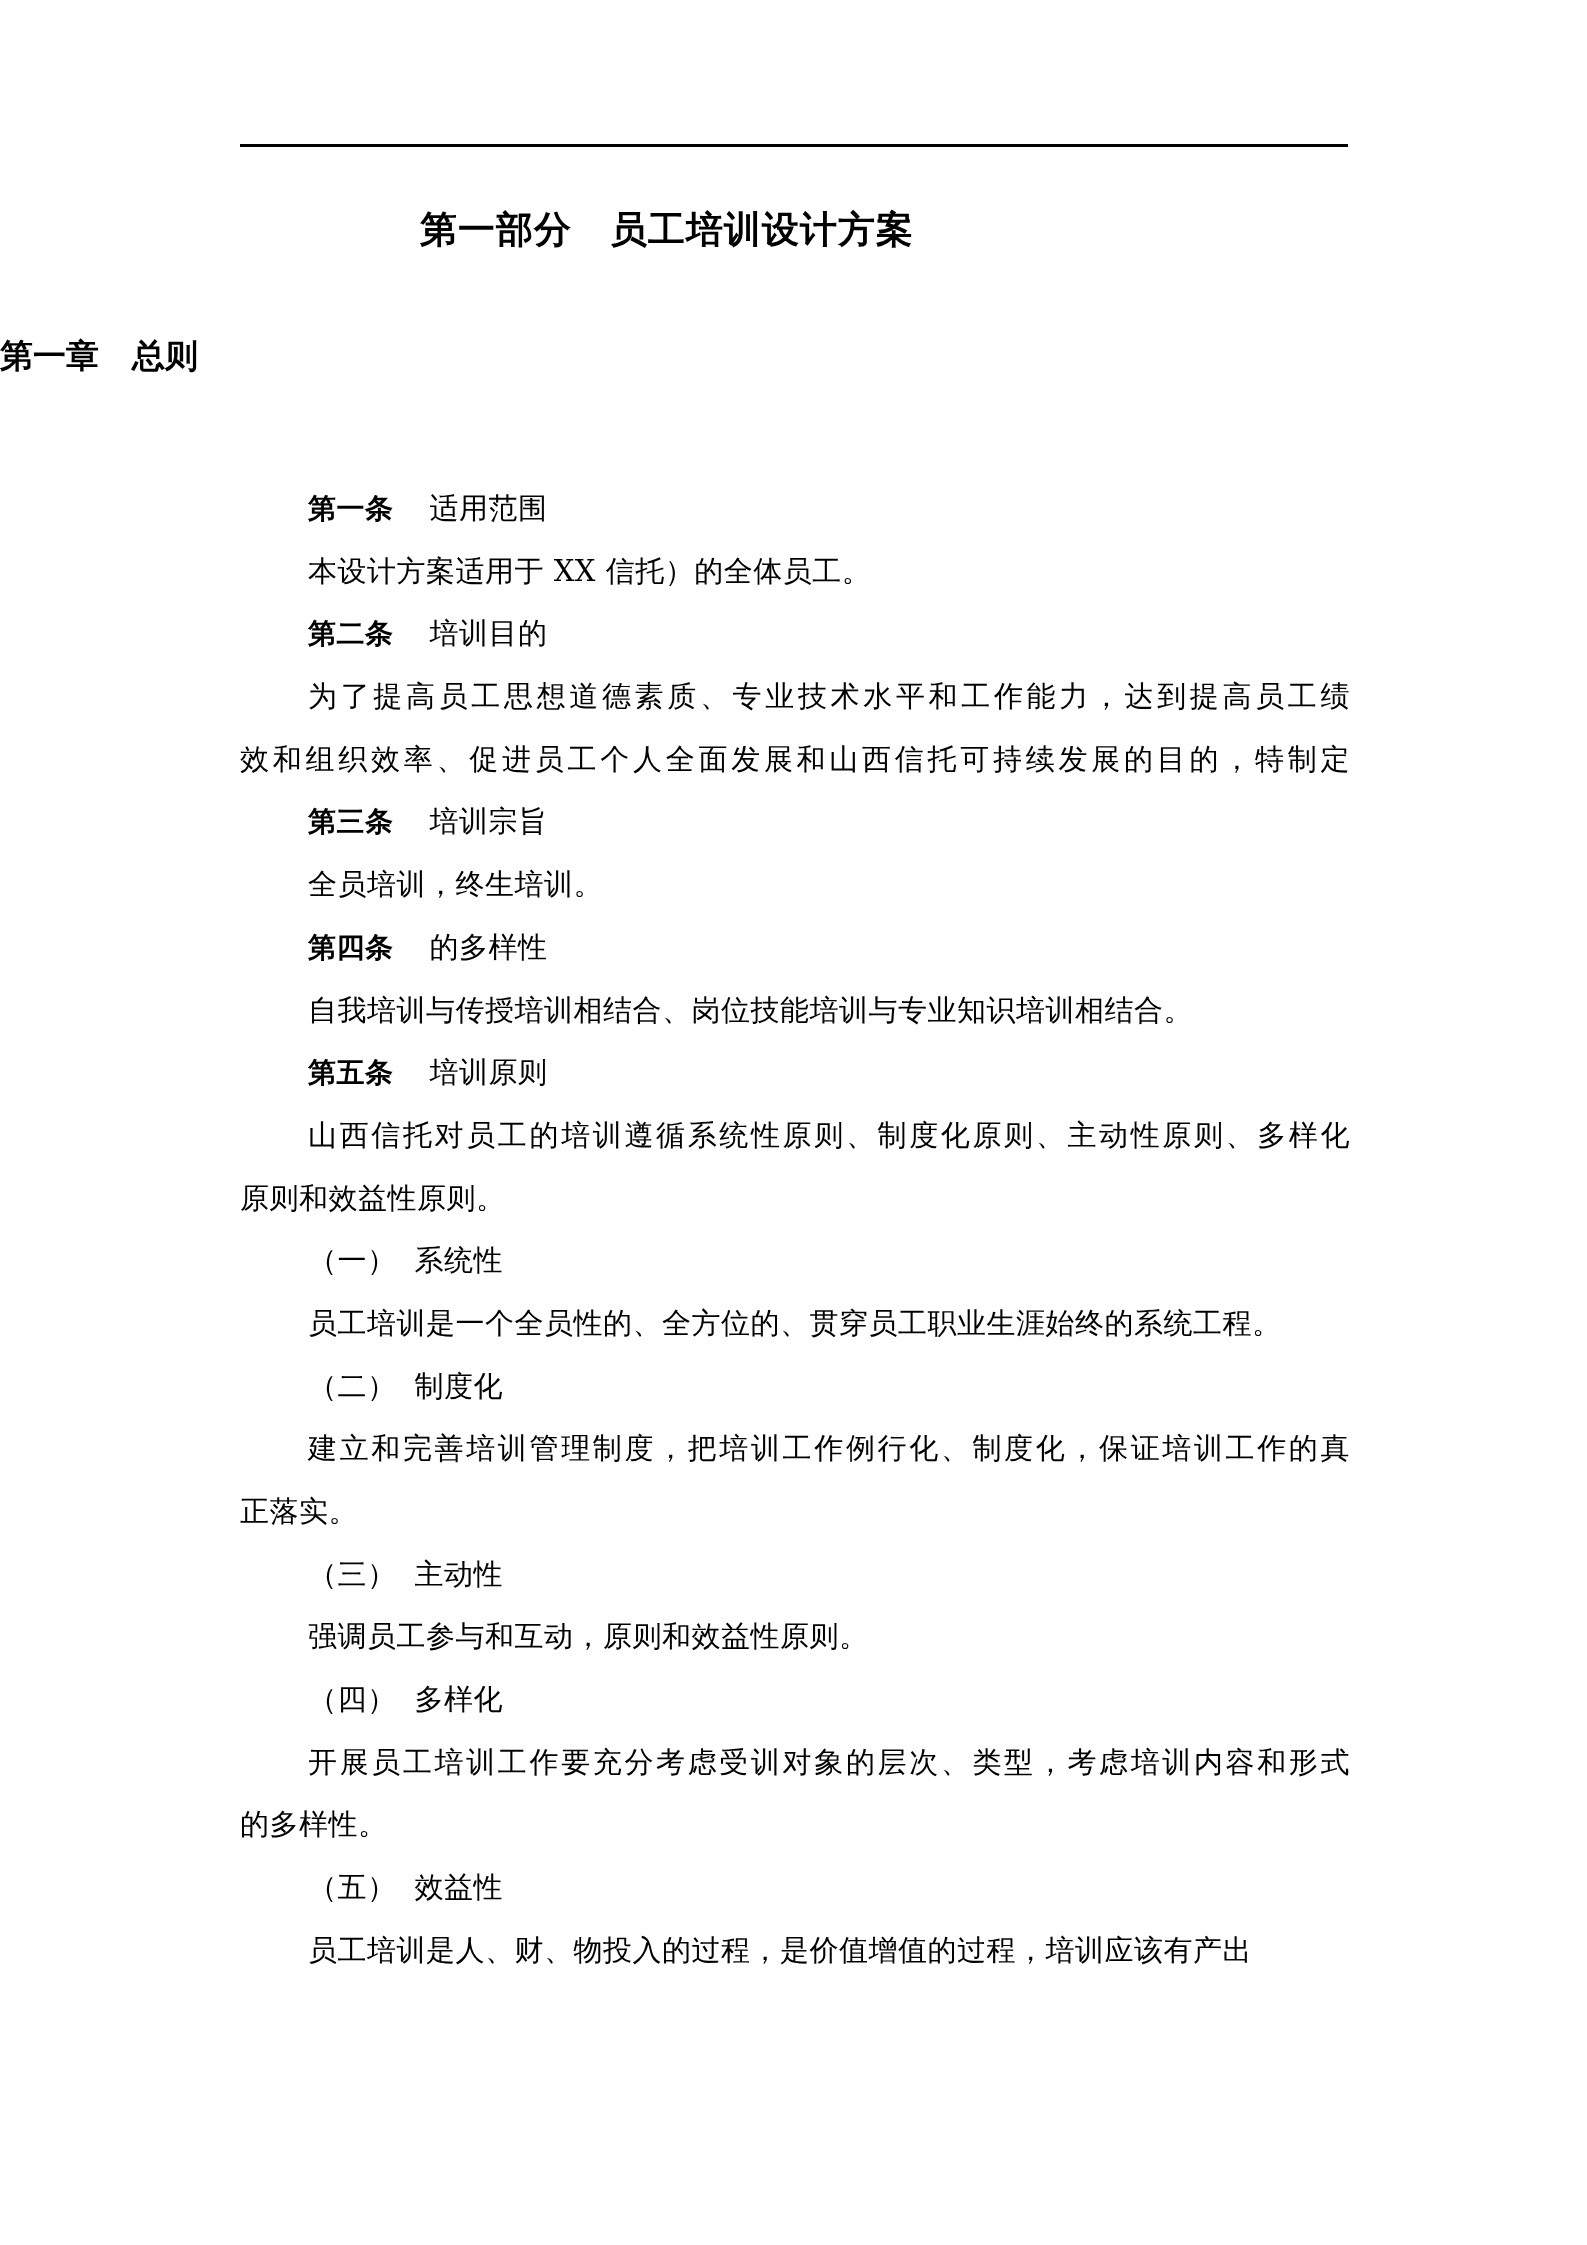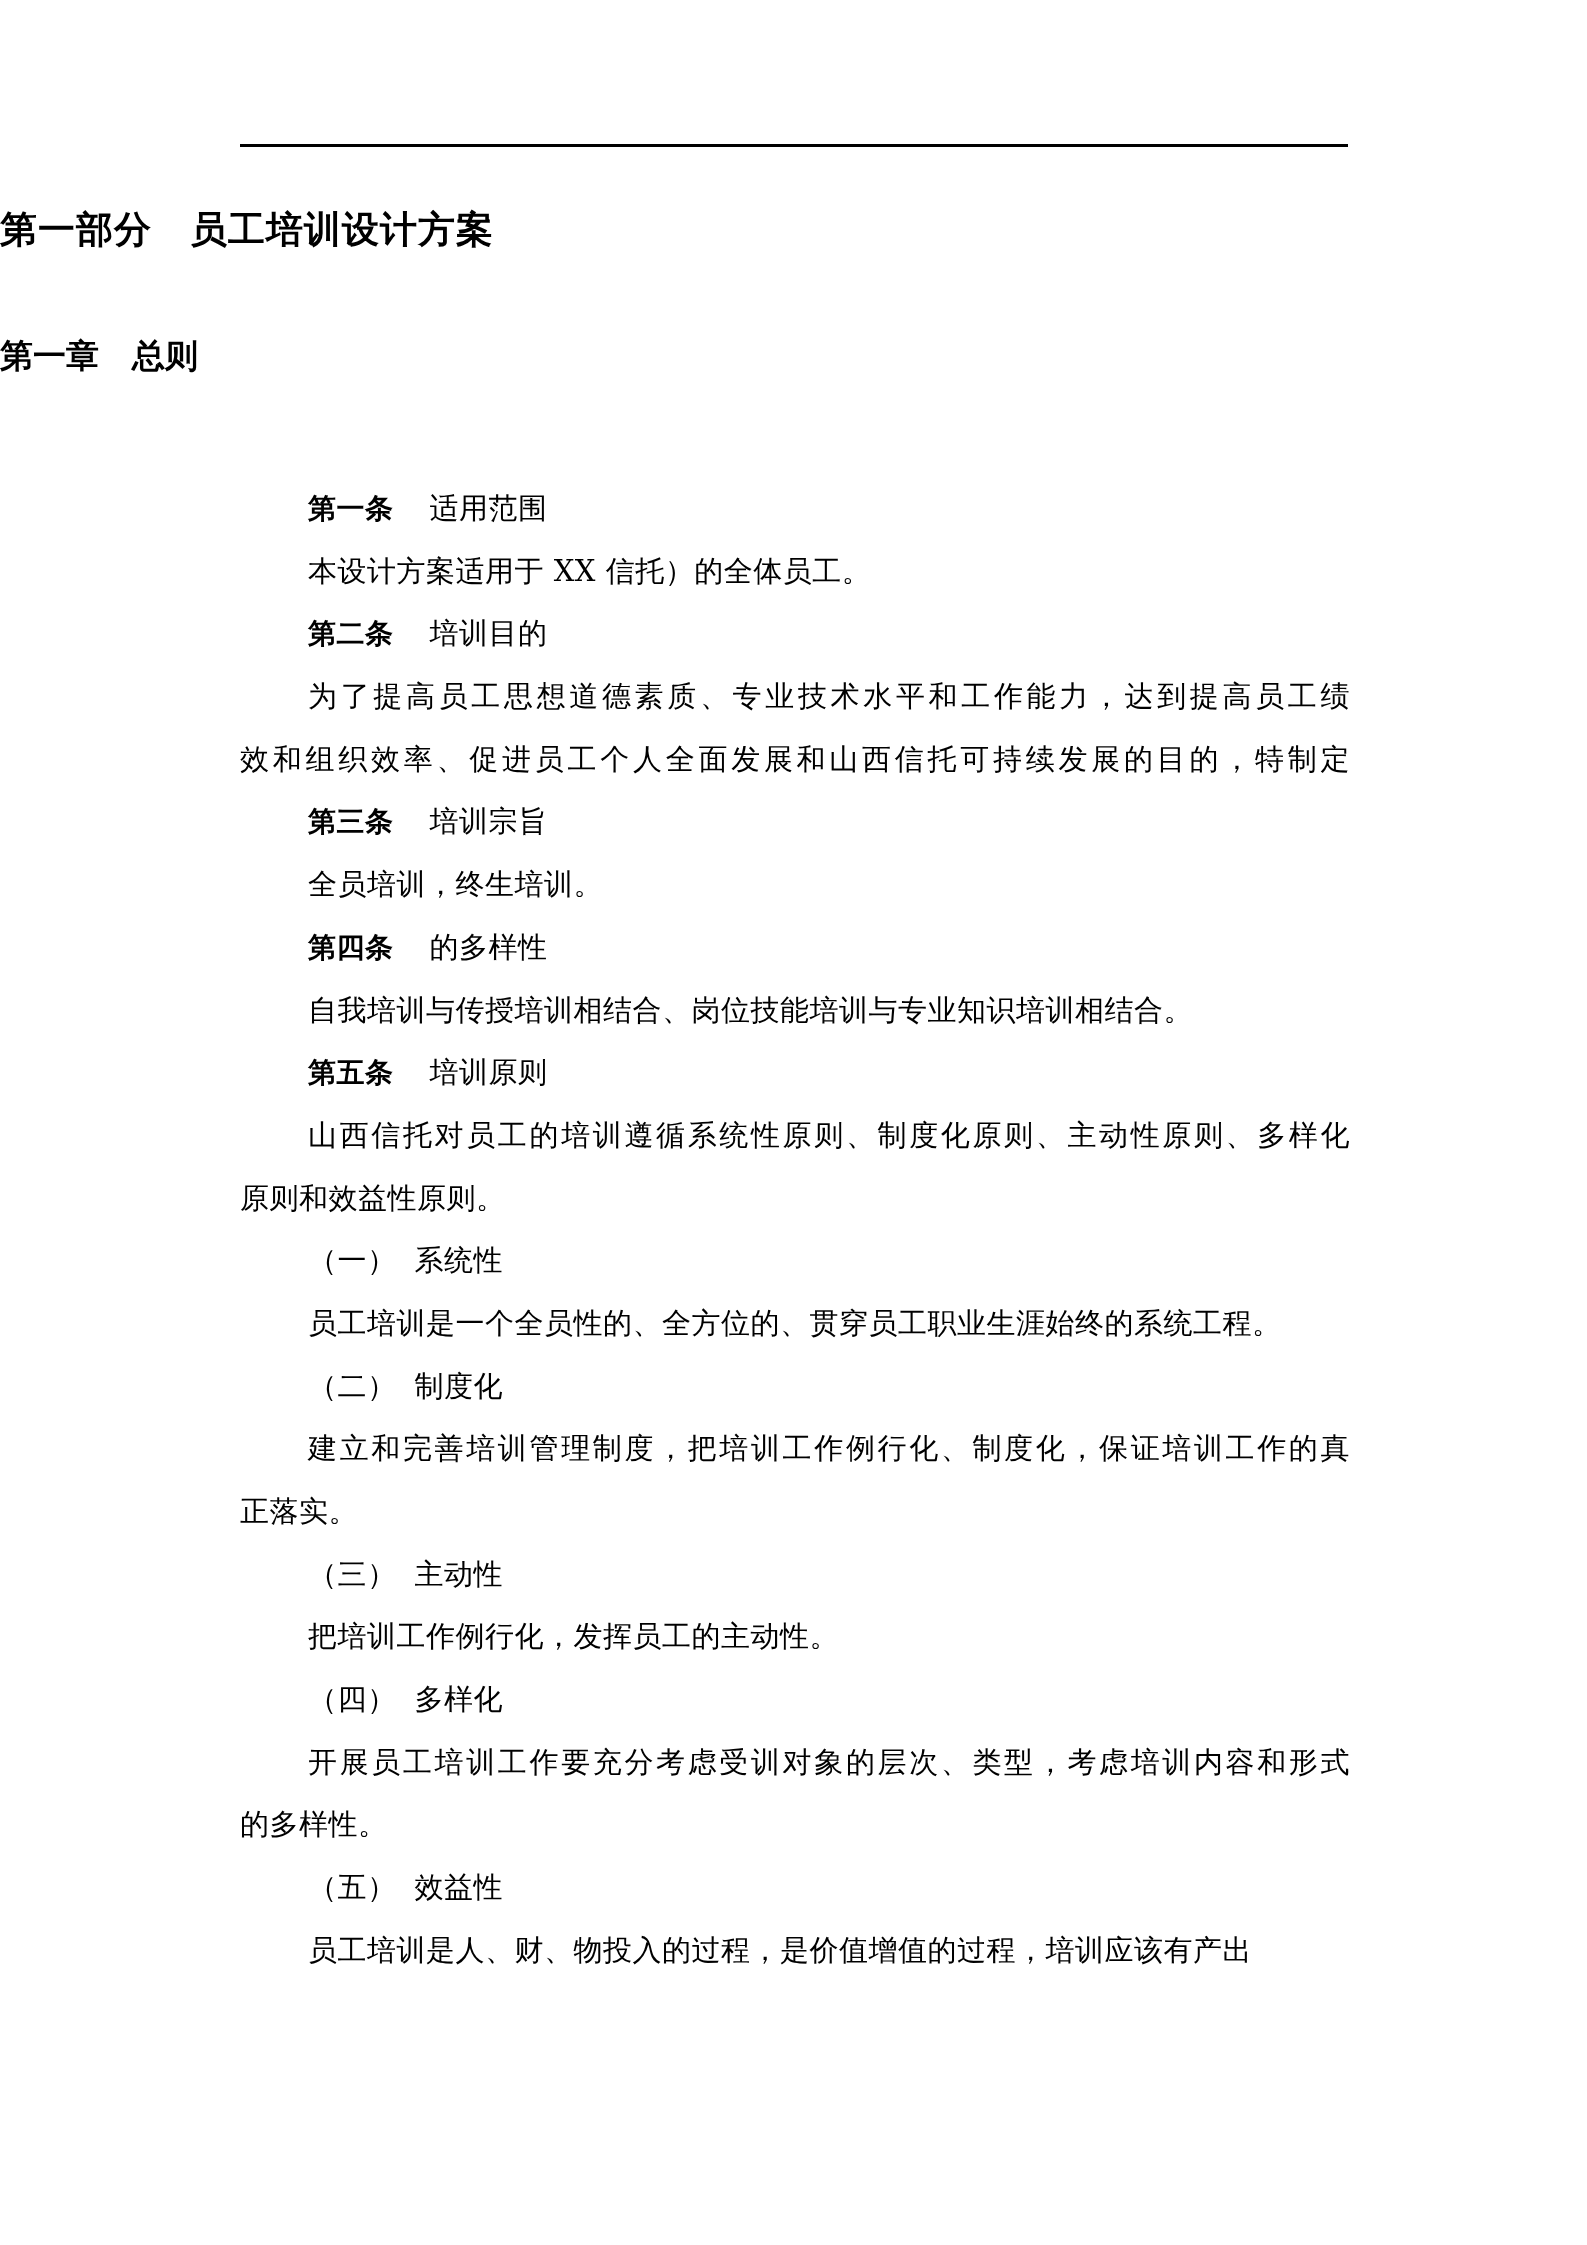--- a/index.html
+++ b/index.html
@@ -27,20 +27,21 @@
       top: 144px;
       width: 1108px;
       height: 3px;
       background: #000000;
     }
     .part-title {
       position: absolute;
       left: 0;
       width: 1334px;
       top: 205px;
+      text-align: center;
       font-family: "DejaVu Sans", "Liberation Sans", sans-serif;
       font-weight: bold;
       font-size: 37px;
       letter-spacing: 1px;
       line-height: 50px;
       white-space: pre;
     }
     .chapter-title {
       position: absolute;
       left: 0;
@@ -130,21 +131,21 @@
 
     <div class="line indent">
       <span class="item-no">（二）</span><span>制度化</span>
     </div>
     <div class="line indent justify">建立和完善培训管理制度，把培训工作例行化、制度化，保证培训工作的真</div>
     <div class="line">正落实。</div>
 
     <div class="line indent">
       <span class="item-no">（三）</span><span>主动性</span>
     </div>
-    <div class="line indent">把培训工作例行化，发挥员工的主动性。</div>
+    <div class="line indent">强调员工参与和互动，原则和效益性原则。</div>
 
     <div class="line indent">
       <span class="item-no">（四）</span><span>多样化</span>
     </div>
     <div class="line indent justify">开展员工培训工作要充分考虑受训对象的层次、类型，考虑培训内容和形式</div>
     <div class="line">的多样性。</div>
 
     <div class="line indent">
       <span class="item-no">（五）</span><span>效益性</span>
     </div>

